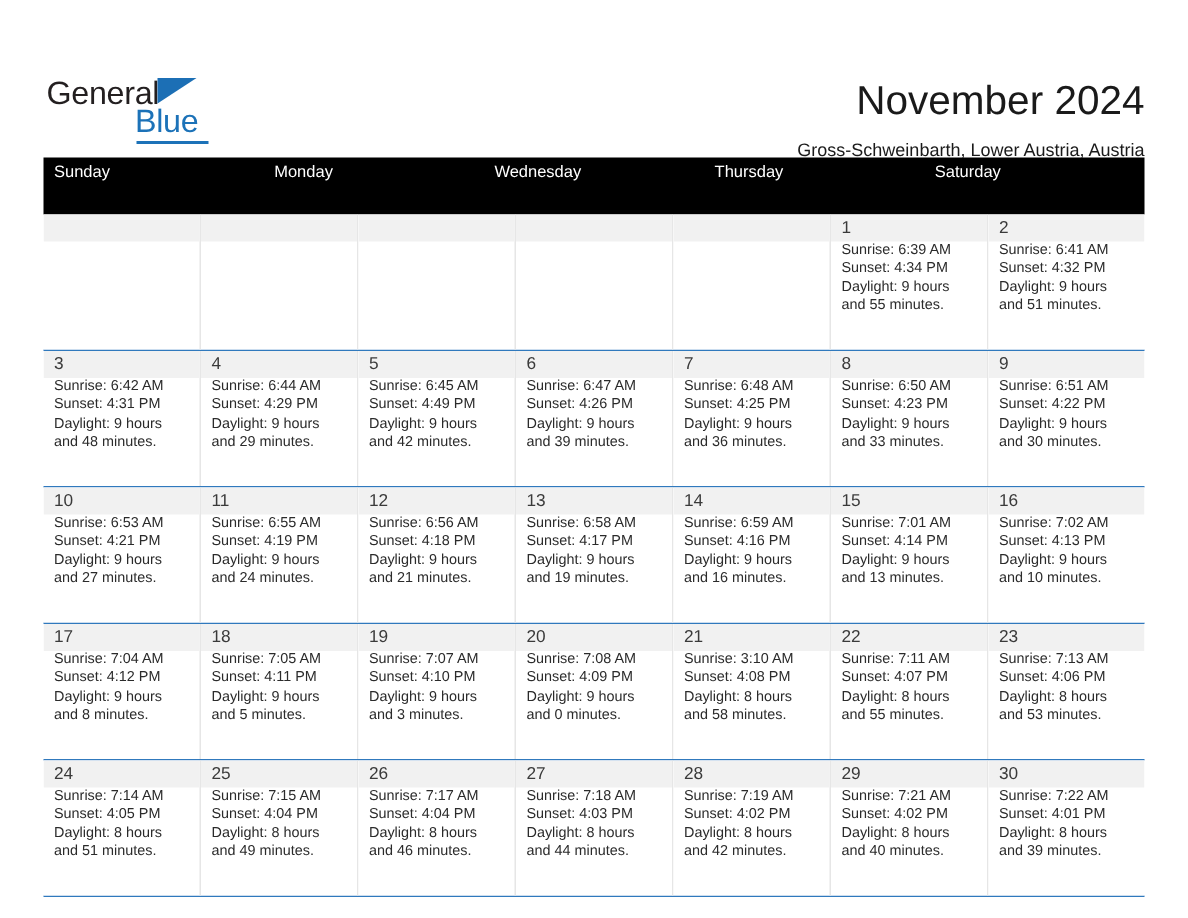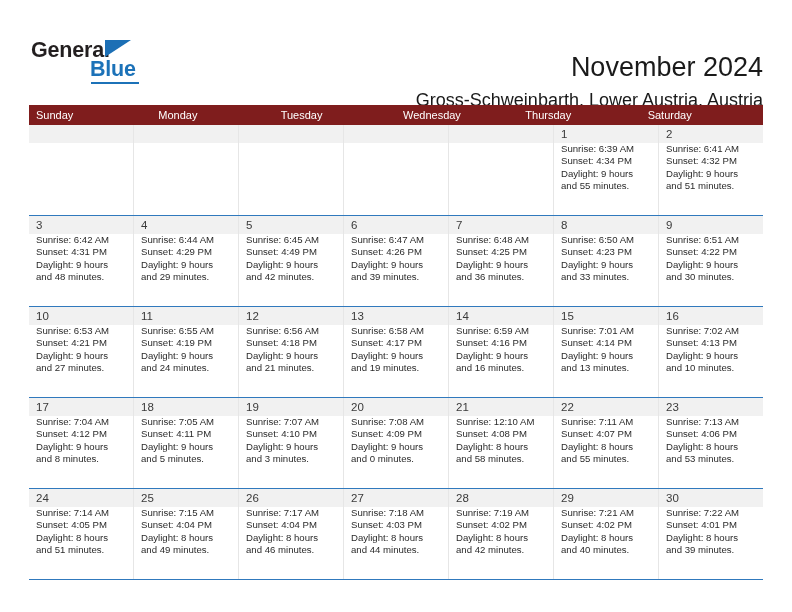--- a/index.html
+++ b/index.html
@@ -25,24 +25,23 @@
   .header {
     position: absolute;
     left: 29px;
     top: 26px;
     right: 29px;
     height: 72px;
   }
   .logo {
     position: absolute;
     left: 0;
-    top: 12px;
+    top: 24px;
     width: 150px;
     height: 52px;
-    font-weight: bold;
   }
   .logo-general {
     position: absolute;
     left: 2px;
     top: 0px;
     font-size: 21.5px;
     letter-spacing: -0.2px;
     color: #231f20;
     font-family: "Liberation Sans", sans-serif;
   }
@@ -82,37 +81,37 @@
   }
   .cal-title {
     font-size: 27px;
     font-weight: normal;
     color: #1a1a1a;
     line-height: 34px;
     white-space: nowrap;
   }
   .cal-subtitle {
     margin-top: 8px;
-    font-size: 18px;
+    font-size: 12px;
     color: #1a1a1a;
     line-height: 17px;
     white-space: nowrap;
   }
 
   
   .calendar {
     position: absolute;
     left: 29px;
     top: 105px;
     width: 734px;
   }
   .weekday-row {
     display: flex;
-    background: #7f1d1d;
-    height: 20px;
+    background: #000000;
+    height: 38px;
   }
   .weekday {
     flex: 1 1 0;
     color: #ffffff;
     font-size: 11px;
     line-height: 21px;
     padding-left: 7px;
     box-sizing: border-box;
     white-space: nowrap;
   }
@@ -172,21 +171,20 @@
       <div class="cal-subtitle">Gross-Schweinbarth, Lower Austria, Austria</div>
     </div>
 
   </div>
 
   <div class="calendar">
 
     <div class="weekday-row">
       <div class="weekday">Sunday</div>
       <div class="weekday">Monday</div>
-      <div class="weekday">Tuesday</div>
       <div class="weekday">Wednesday</div>
       <div class="weekday">Thursday</div>
       <div class="weekday">Saturday</div>
     </div>
 
     <div class="week-row first">
       <div class="day-cell empty">
         <div class="day-number"></div>
         <div class="day-info">
           <div></div>
@@ -416,21 +414,21 @@
         <div class="day-info">
           <div>Sunrise: 7:08 AM</div>
           <div>Sunset: 4:09 PM</div>
           <div>Daylight: 9 hours</div>
           <div>and 0 minutes.</div>
         </div>
       </div>
       <div class="day-cell">
         <div class="day-number">21</div>
         <div class="day-info">
-          <div>Sunrise: 12:10 AM</div>
+          <div>Sunrise: 3:10 AM</div>
           <div>Sunset: 4:08 PM</div>
           <div>Daylight: 8 hours</div>
           <div>and 58 minutes.</div>
         </div>
       </div>
       <div class="day-cell">
         <div class="day-number">22</div>
         <div class="day-info">
           <div>Sunrise: 7:11 AM</div>
           <div>Sunset: 4:07 PM</div>

